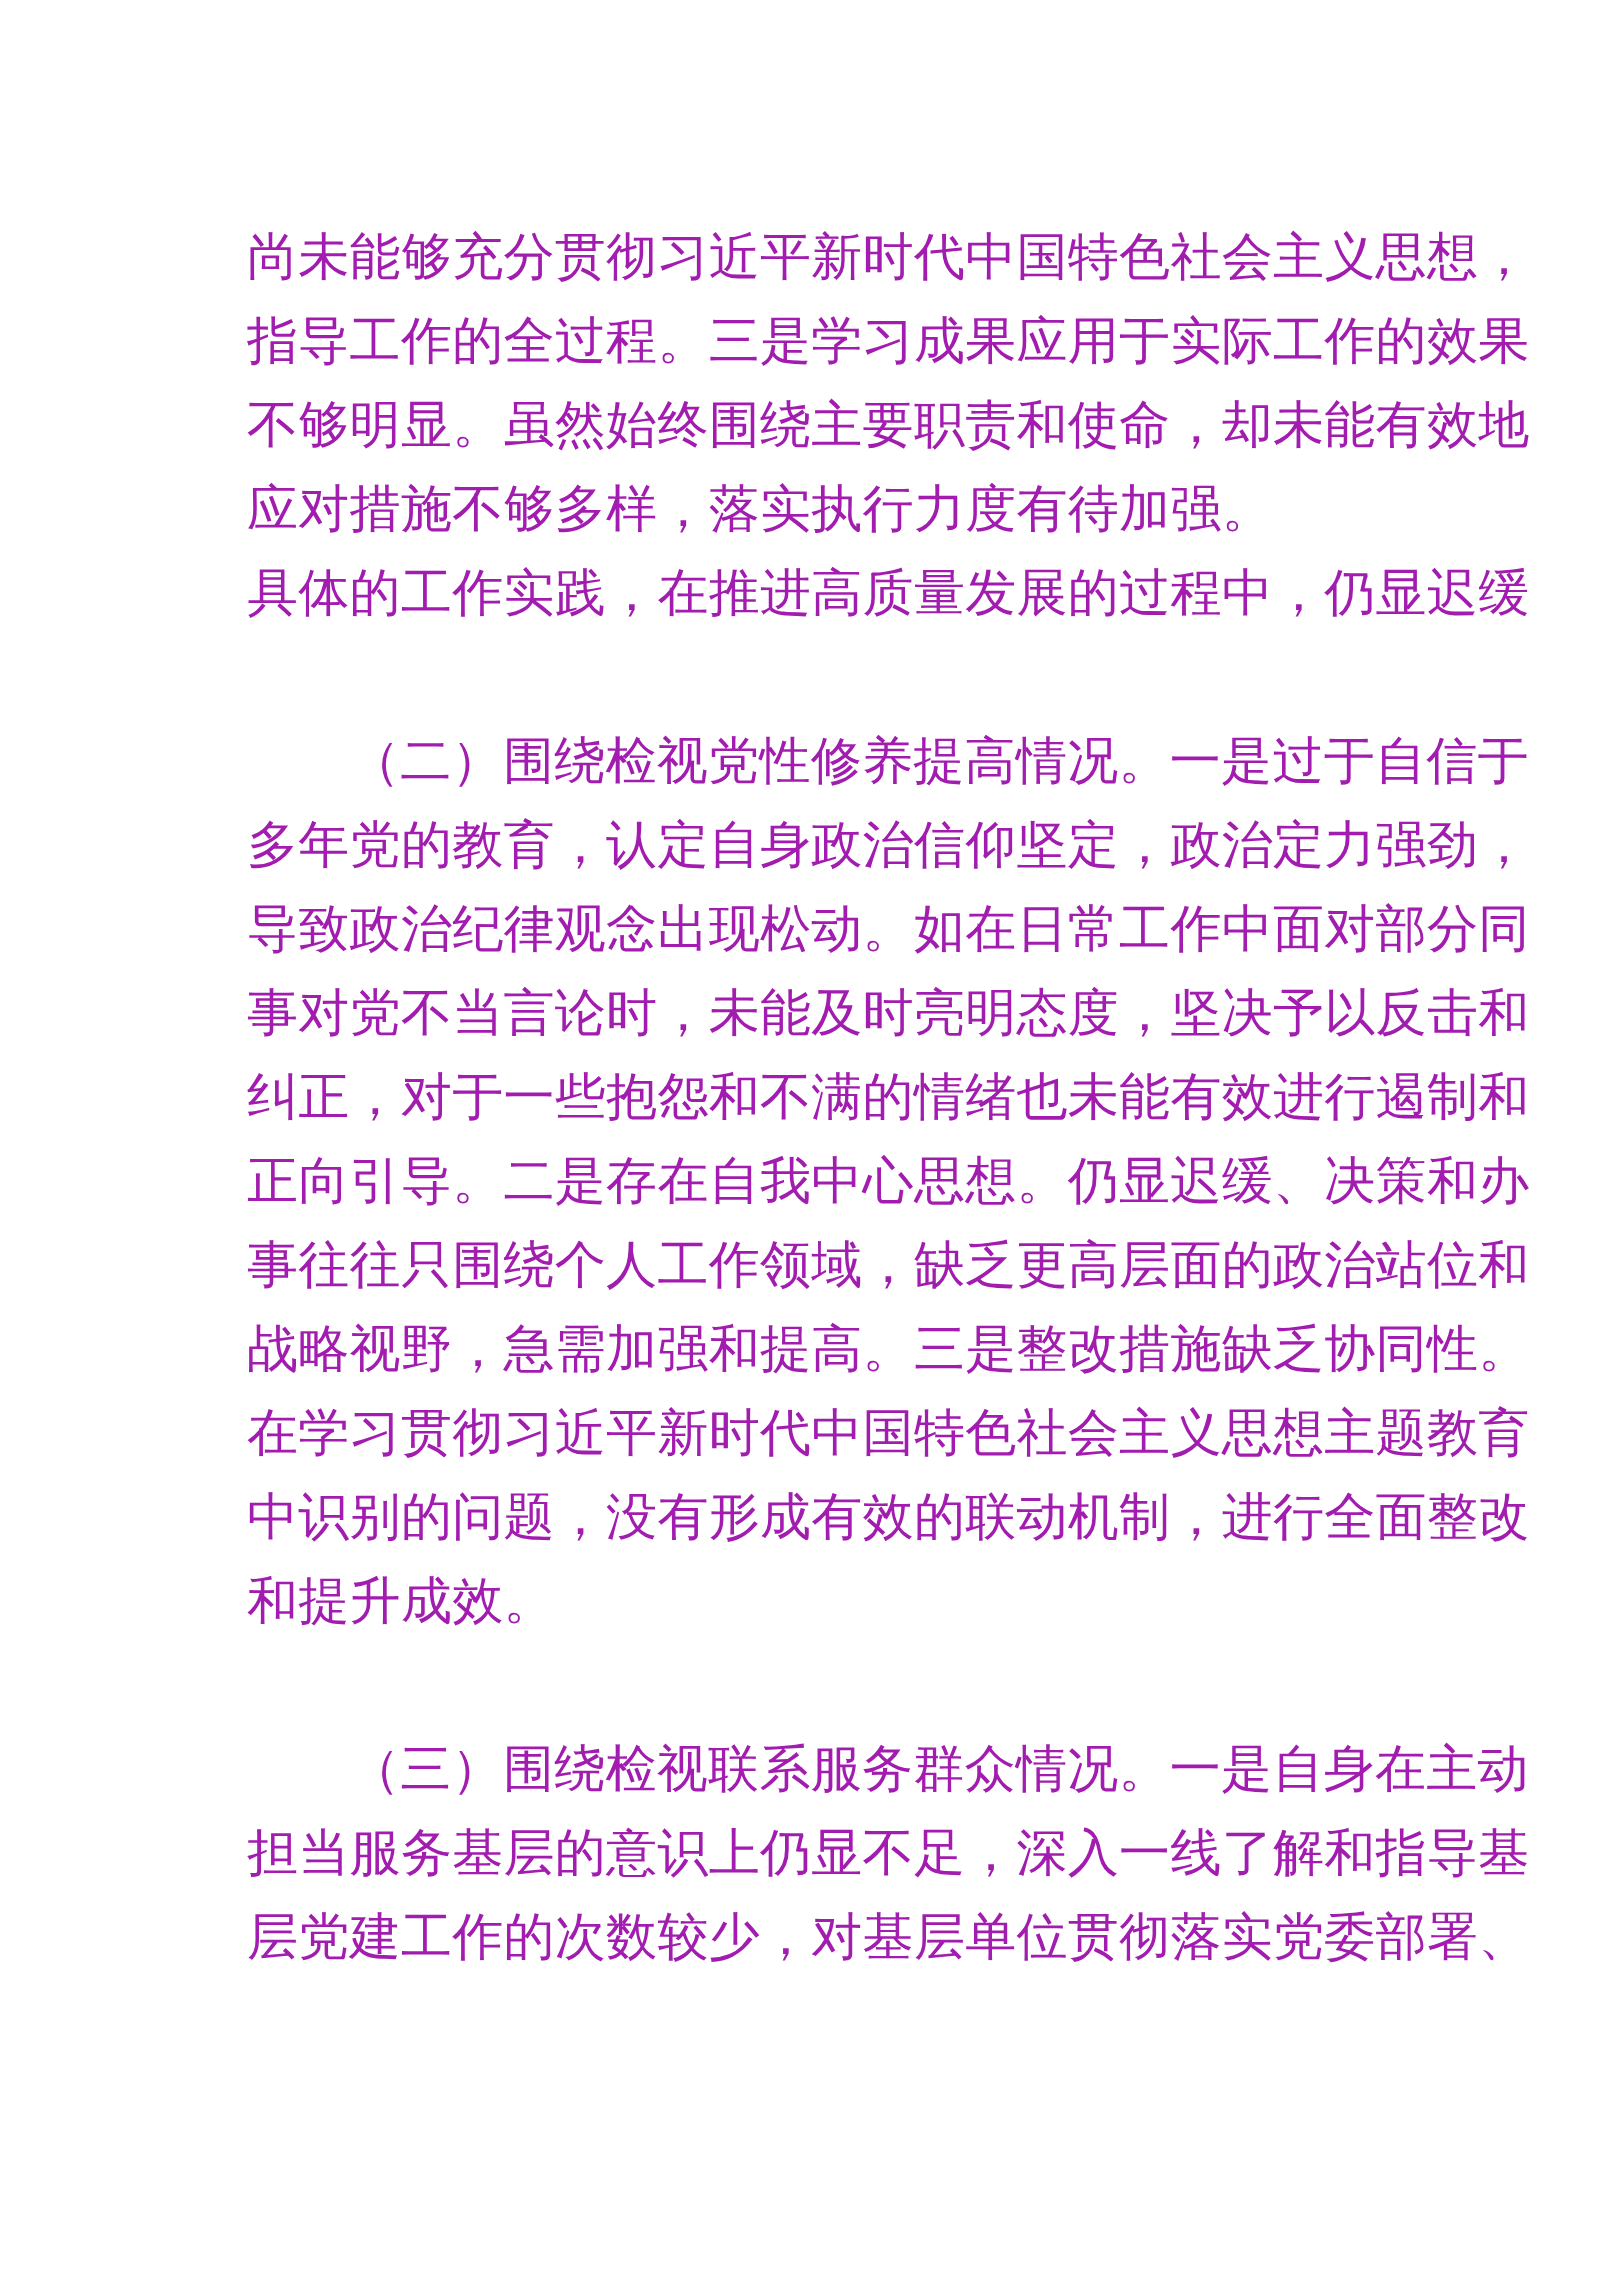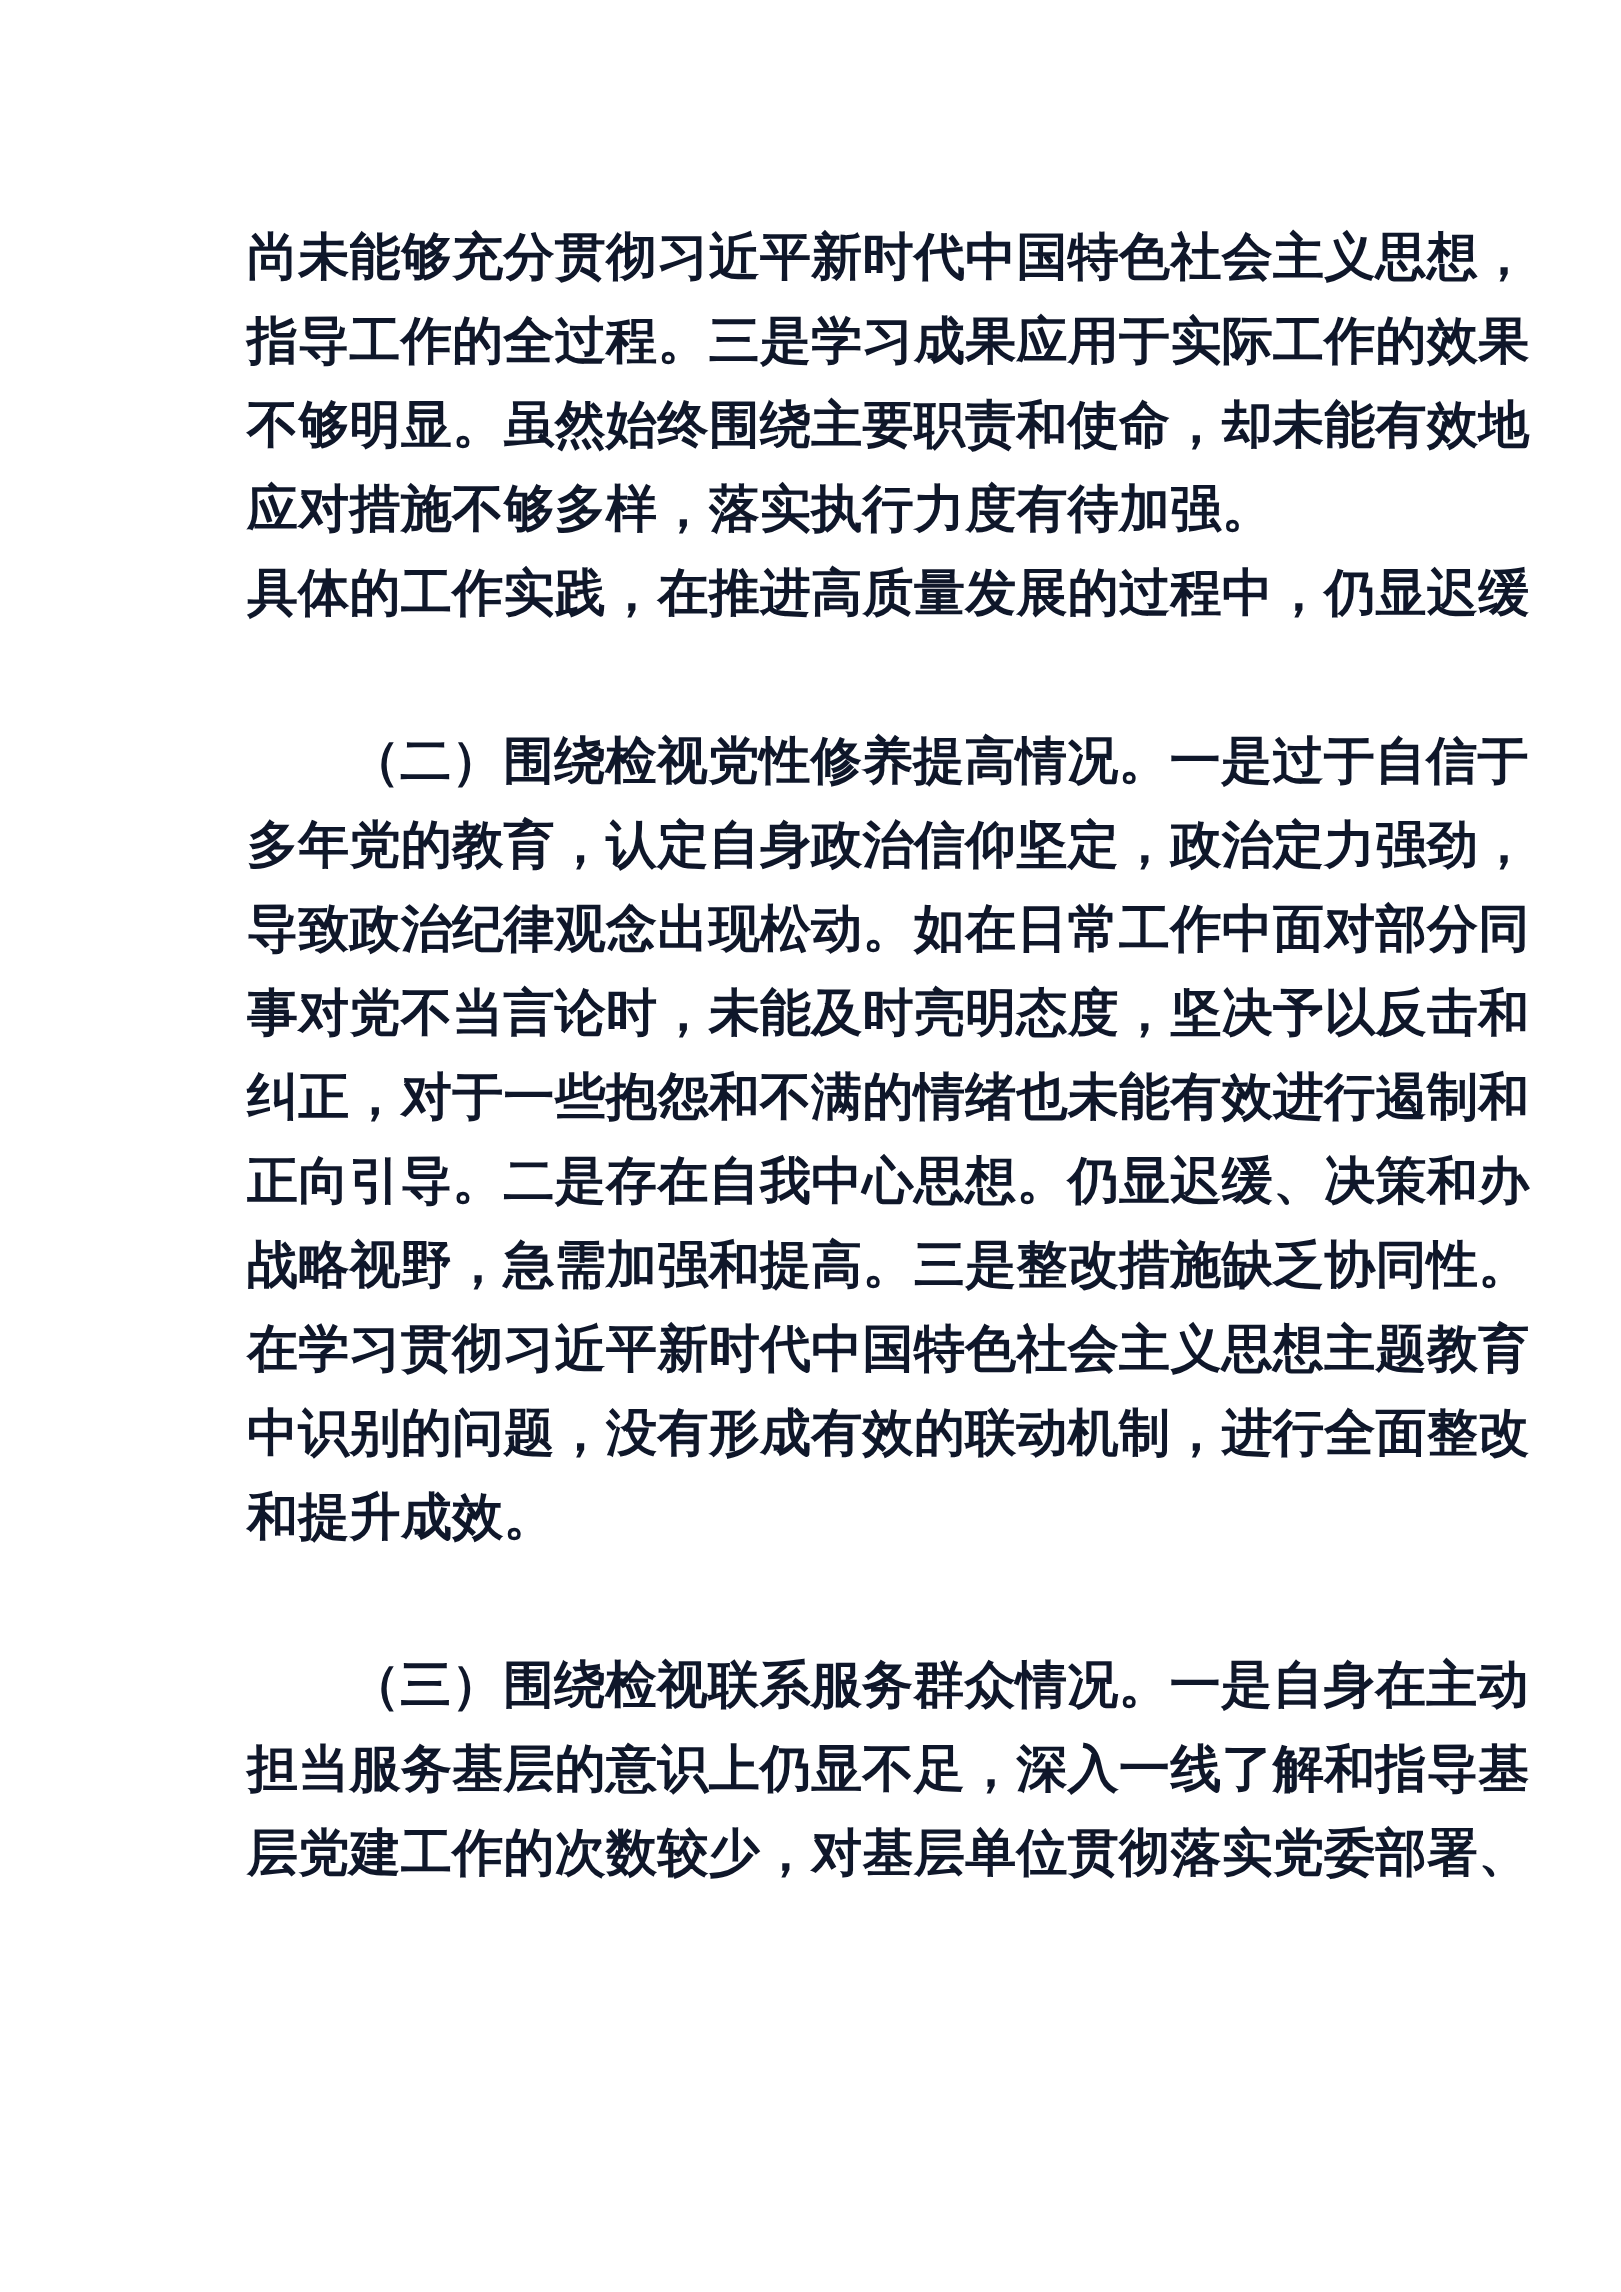--- a/index.html
+++ b/index.html
@@ -11,26 +11,25 @@
       width: 1621px;
       height: 2293px;
       position: relative;
       overflow: hidden;
     }
     .page {
       position: absolute;
       left: 247px;
       top: 215px;
       width: 1137px;
-      color: #0f172a;
+      color: #a21caf;
       font-family: "DejaVu Sans", "Liberation Sans", sans-serif;
       font-size: 51px;
       line-height: 84px;
       letter-spacing: 0.3px;
-      font-weight: bold;
     }
     .para {
       margin: 0 0 84px 0;
       padding: 0;
     }
     .line {
       display: block;
       height: 84px;
       white-space: nowrap;
       overflow: visible;
@@ -52,20 +51,21 @@
     <span class="line">具体的工作实践，在推进高质量发展的过程中，仍显迟缓</span>
   </p>
 
   <p class="para">
     <span class="line indent">（二）围绕检视党性修养提高情况。一是过于自信于</span>
     <span class="line">多年党的教育，认定自身政治信仰坚定，政治定力强劲，</span>
     <span class="line">导致政治纪律观念出现松动。如在日常工作中面对部分同</span>
     <span class="line">事对党不当言论时，未能及时亮明态度，坚决予以反击和</span>
     <span class="line">纠正，对于一些抱怨和不满的情绪也未能有效进行遏制和</span>
     <span class="line">正向引导。二是存在自我中心思想。仍显迟缓、决策和办</span>
+    <span class="line">事往往只围绕个人工作领域，缺乏更高层面的政治站位和</span>
     <span class="line">战略视野，急需加强和提高。三是整改措施缺乏协同性。</span>
     <span class="line">在学习贯彻习近平新时代中国特色社会主义思想主题教育</span>
     <span class="line">中识别的问题，没有形成有效的联动机制，进行全面整改</span>
     <span class="line">和提升成效。</span>
   </p>
 
   <p class="para">
     <span class="line indent">（三）围绕检视联系服务群众情况。一是自身在主动</span>
     <span class="line">担当服务基层的意识上仍显不足，深入一线了解和指导基</span>
     <span class="line">层党建工作的次数较少，对基层单位贯彻落实党委部署、</span>

